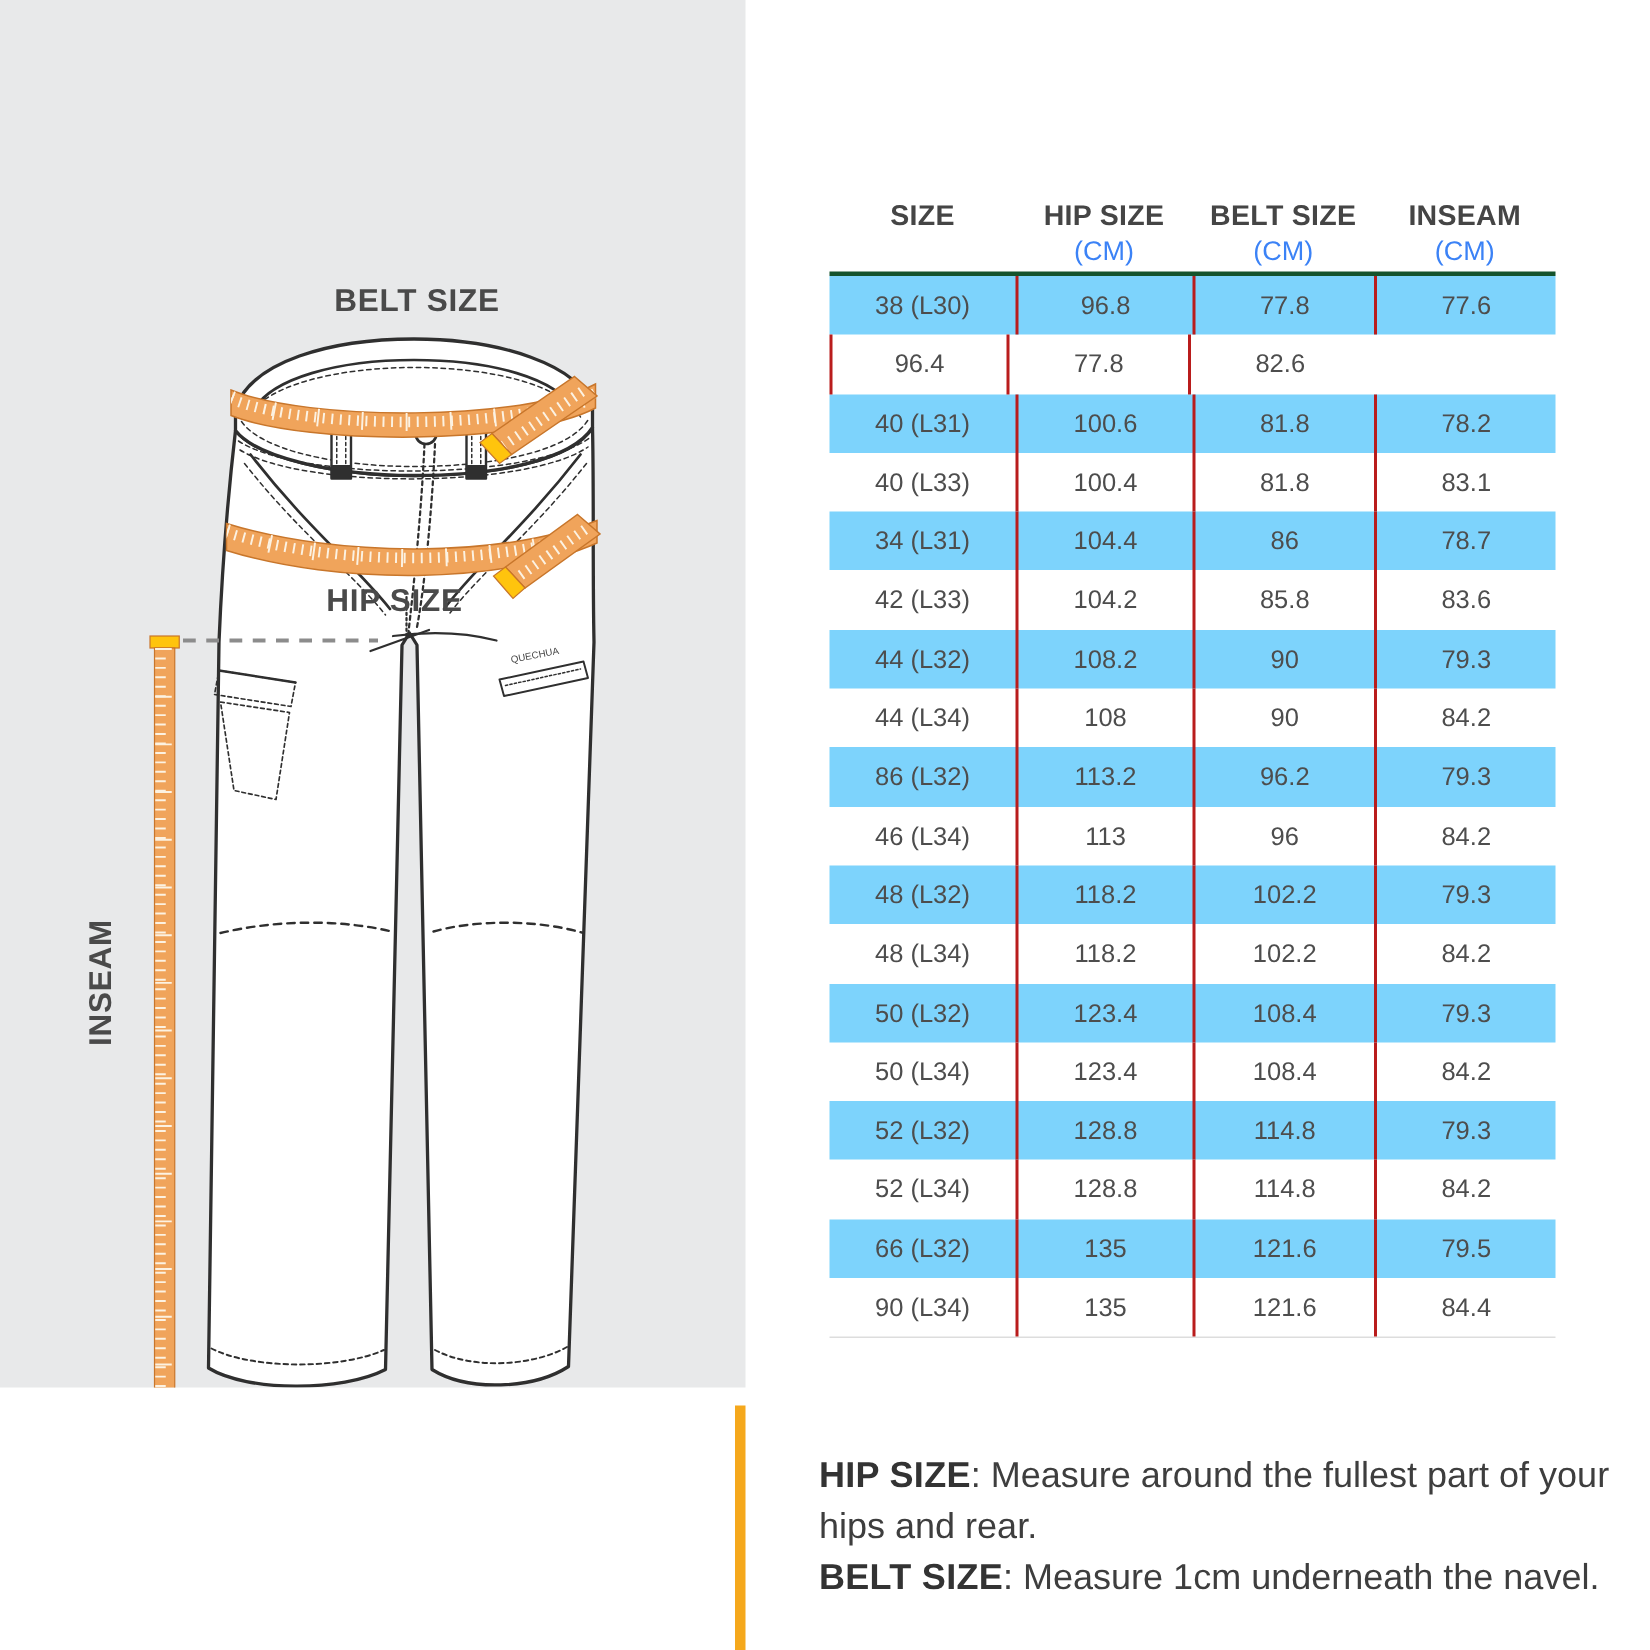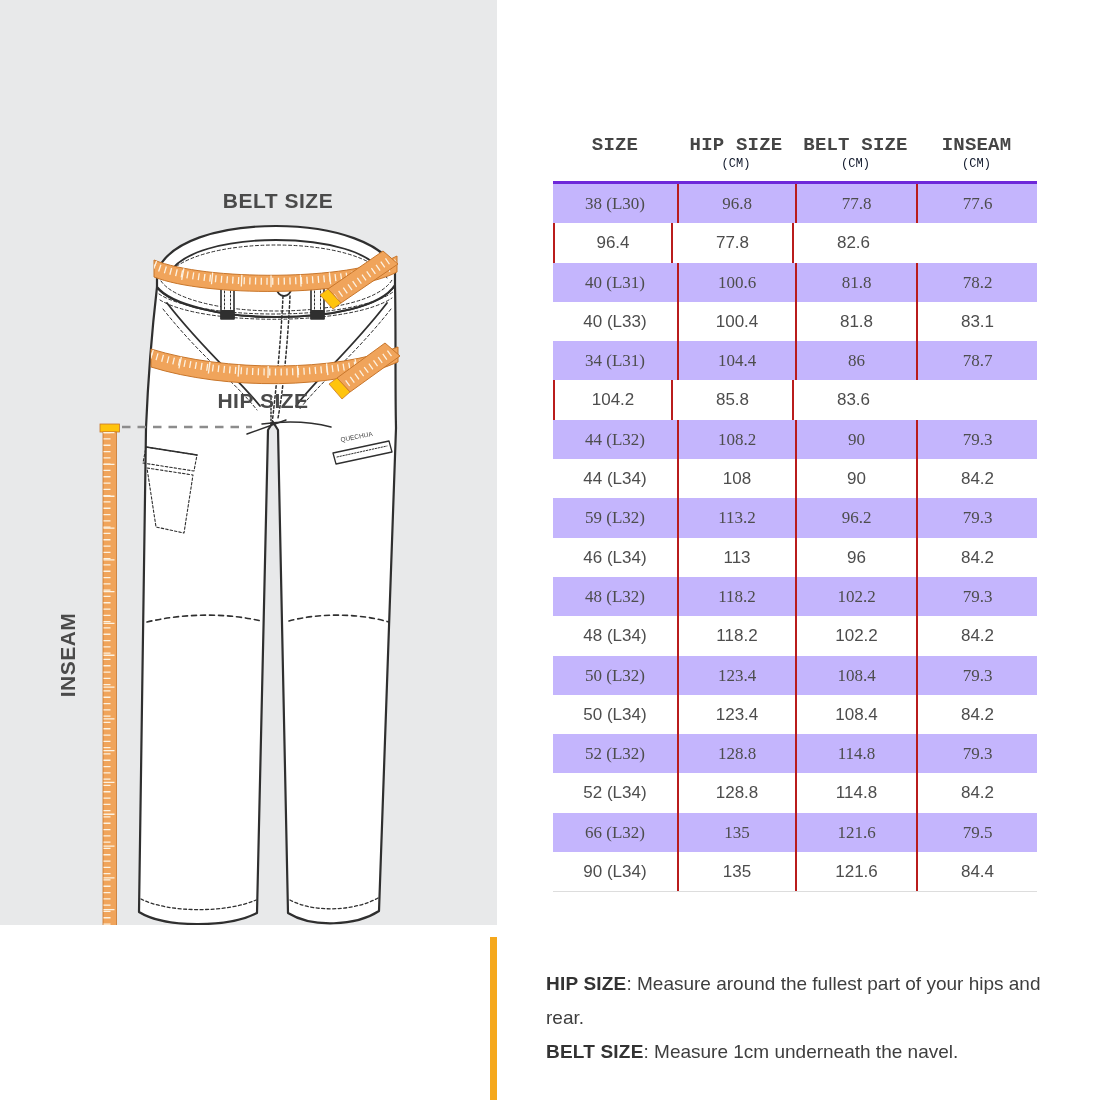--- a/index.html
+++ b/index.html
@@ -27,38 +27,38 @@
   
   .accent-bar{
     position:absolute;left:490px;top:937px;width:7px;height:163px;
     background:#F5A81C;
   }
 
   
   .size-table{
     position:absolute;left:553px;top:133px;width:484px;color:#4D4D4D;
   }
-  .thead{display:flex;border-bottom:3px solid #6d28d9;height:51px;box-sizing:border-box;font-family:Liberation Mono, monospace;}
+  .thead{display:flex;border-bottom:3px solid #14532d;height:51px;box-sizing:border-box;}
   .thcell{box-sizing:border-box;text-align:center;padding-top:1px;}
   .thcell .hlabel{font-size:19px;font-weight:bold;color:#454545;letter-spacing:.2px;}
-  .thcell .hunit{font-size:12px;color:#0f172a;margin-top:1px;}
+  .thcell .hunit{font-size:18px;color:#3b82f6;margin-top:1px;}
   .c0{width:124px;} .c1{width:118px;} .c2{width:121px;} .c3{width:121px;}
   .tbody{border-bottom:1px solid #DDDDDD;}
   .trow{display:flex;height:39.3px;align-items:center;}
-  .trow.alt{background:#c4b5fd;font-family:Liberation Serif, serif;}
+  .trow.alt{background:#7dd3fc;}
   .tcell{
     box-sizing:border-box;text-align:center;font-size:17px;line-height:39.3px;
     height:39.3px;color:#4D4D4D;
   }
   .tcell.c1,.tcell.c2,.tcell.c3{border-left:2px solid #b91c1c;}
 
   
   .notes{
     position:absolute;left:546px;top:967px;width:530px;
-    font-size:19px;line-height:34px;color:#3E3E3E;
+    font-size:24px;line-height:34px;color:#3E3E3E;
   }
   .note-line b{color:#333333;letter-spacing:.2px;}
 </style>
 </head>
 <body>
 
 <div class="stage">
 
   <div class="diagram-panel">
     <svg width="497" height="925" viewBox="0 0 497 925">
@@ -238,38 +238,39 @@
           <div class="tcell c2">81.8</div>
           <div class="tcell c3">83.1</div>
         </div>
         <div class="trow alt">
           <div class="tcell c0">34 (L31)</div>
           <div class="tcell c1">104.4</div>
           <div class="tcell c2">86</div>
           <div class="tcell c3">78.7</div>
         </div>
         <div class="trow">
+          <div class="tcell c0">42 (L33)</div>
           <div class="tcell c1">104.2</div>
           <div class="tcell c2">85.8</div>
           <div class="tcell c3">83.6</div>
         </div>
         <div class="trow alt">
           <div class="tcell c0">44 (L32)</div>
           <div class="tcell c1">108.2</div>
           <div class="tcell c2">90</div>
           <div class="tcell c3">79.3</div>
         </div>
         <div class="trow">
           <div class="tcell c0">44 (L34)</div>
           <div class="tcell c1">108</div>
           <div class="tcell c2">90</div>
           <div class="tcell c3">84.2</div>
         </div>
         <div class="trow alt">
-          <div class="tcell c0">59 (L32)</div>
+          <div class="tcell c0">86 (L32)</div>
           <div class="tcell c1">113.2</div>
           <div class="tcell c2">96.2</div>
           <div class="tcell c3">79.3</div>
         </div>
         <div class="trow">
           <div class="tcell c0">46 (L34)</div>
           <div class="tcell c1">113</div>
           <div class="tcell c2">96</div>
           <div class="tcell c3">84.2</div>
         </div>

